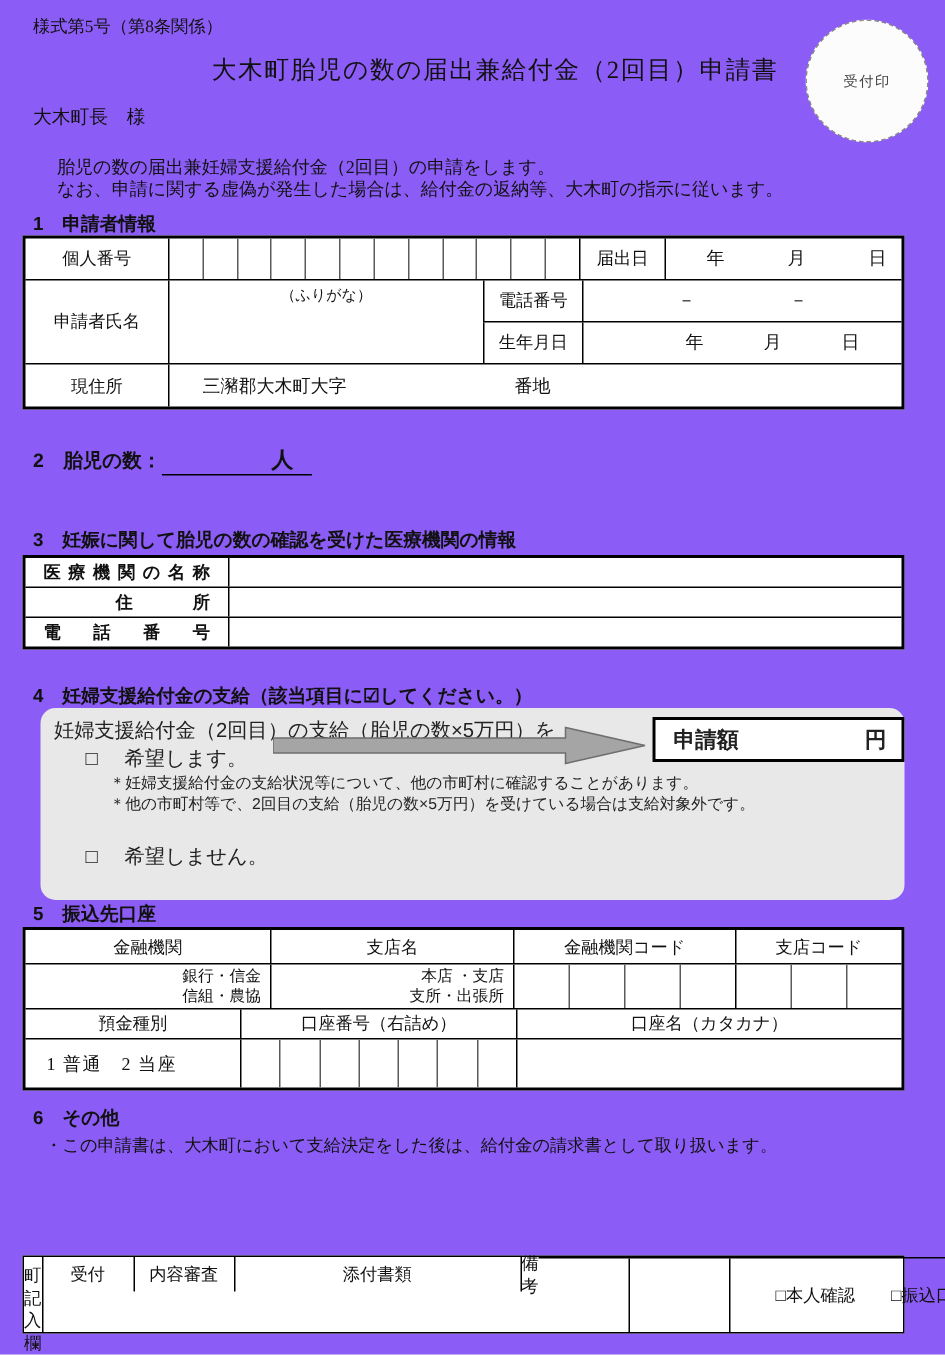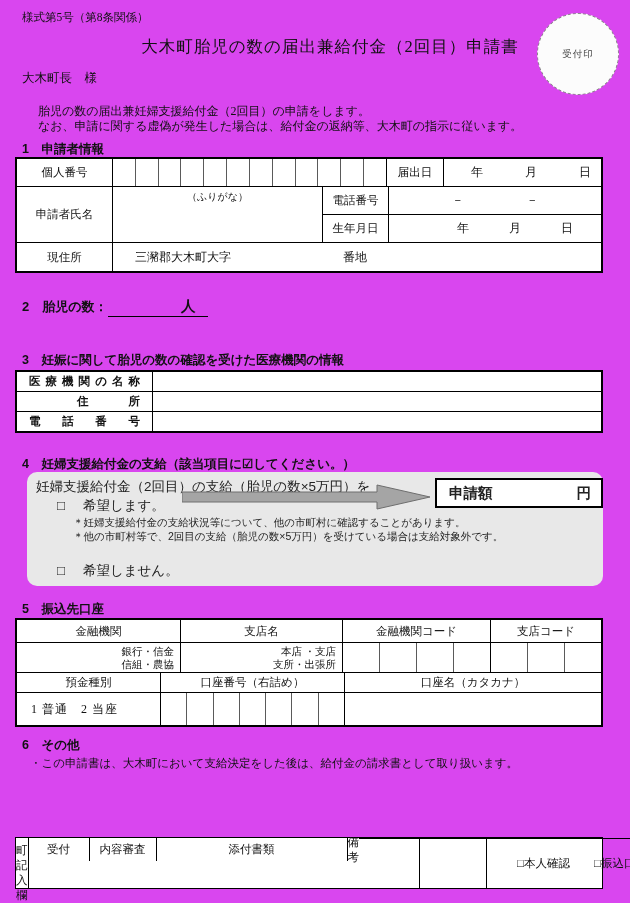--- a/index.html
+++ b/index.html
@@ -1,16 +1,16 @@
 <!DOCTYPE html>
 <html><head>
 <meta charset="utf-8">
 <style>
   html,body{margin:0;padding:0;background:#e9e9e9;}
-  .page{position:relative;width:630px;height:903px;background:#d946ef;color:#111;
+  .page{position:relative;width:630px;height:903px;background:#8b5cf6;color:#111;
         font-family:"Liberation Serif",serif;overflow:hidden;}
   .abs{position:absolute;}
   .sec-h{font-family:"Liberation Sans",sans-serif;font-weight:bold;font-size:12.5px;white-space:pre;}
   
   .tbl{position:absolute;left:15px;width:588px;border:2px solid #000;box-sizing:border-box;background:#fff;}
   .trow{display:flex;border-top:1px solid #000;}
   .trow.first{border-top:none;}
   .tc{border-left:1px solid #000;box-sizing:border-box;display:flex;align-items:center;overflow:hidden;font-size:11.5px;}
   .tc.nb{border-left:none;}
   .tc.center{justify-content:center;}
@@ -21,21 +21,21 @@
   .phone-val{display:flex;width:100%;justify-content:space-evenly;font-size:12px;}
   .date-val{display:flex;width:100%;justify-content:flex-end;gap:42px;padding-right:10px;box-sizing:border-box;font-size:12px;}
   .date-val.birth{gap:40px;padding-right:28px;}
   .addr-val{display:flex;width:100%;align-items:center;font-size:12px;}
   .jlabel{width:100%;padding:0 12px;box-sizing:border-box;text-align:justify;text-align-last:justify;
           font-family:"Liberation Sans",sans-serif;font-weight:bold;font-size:11.5px;}
   .opt2{width:100%;text-align:right;font-size:10.5px;line-height:13px;padding-right:6px;box-sizing:border-box;}
   .s2-line{font-family:"Liberation Sans",sans-serif;font-weight:bold;font-size:13px;}
   .s2-blank{display:inline-block;width:100px;border-bottom:1.5px solid #000;text-align:right;
             padding-right:12px;box-sizing:border-box;font-size:14.5px;}
-  .panel{position:absolute;left:27px;top:472px;width:576px;height:114px;background:#e8e8e8;border-radius:10px;}
+  .panel{position:absolute;left:27px;top:472px;width:576px;height:128px;background:#e8e8e8;border-radius:10px;}
   .panel .gt{font-family:"Liberation Sans",sans-serif;color:#222;}
   .amount-box{position:absolute;left:408px;top:6px;width:168px;height:30px;border:2.5px solid #000;background:#fff;
               box-sizing:border-box;display:flex;align-items:center;justify-content:space-between;padding:0 10px 0 12px;}
   .stamp{position:absolute;left:537px;top:13px;width:80px;height:80px;border:1.5px dashed #8a8a8a;border-radius:50%;
          display:flex;align-items:center;justify-content:center;font-size:9.5px;color:#444;letter-spacing:1px;background:#fcfcfc;}
   .office-cell{display:flex;align-items:center;justify-content:center;box-sizing:border-box;font-size:11.5px;}
 </style>
 </head>
 <body>
 

